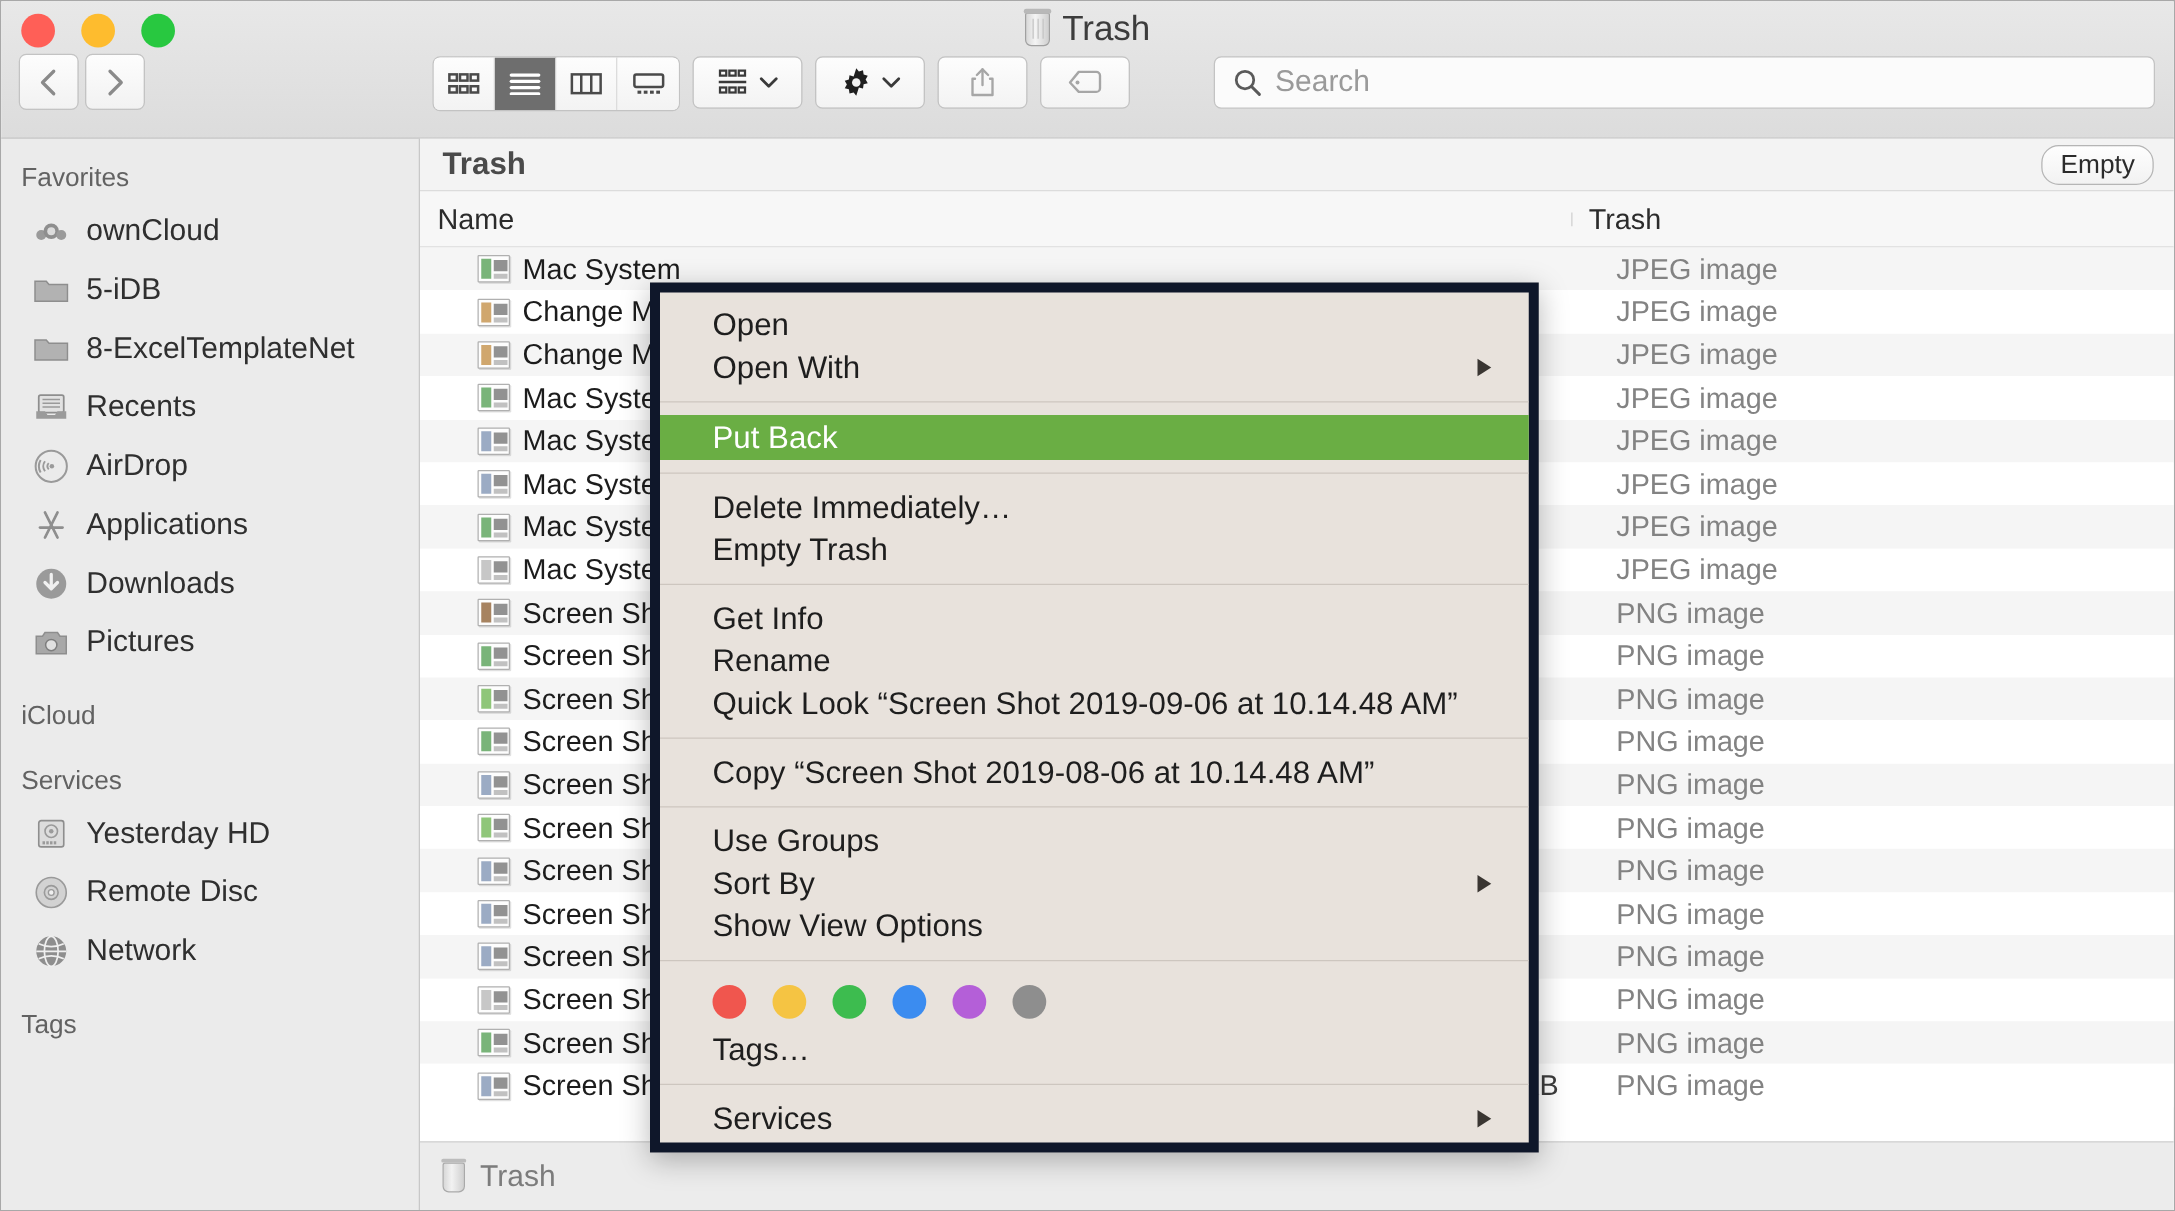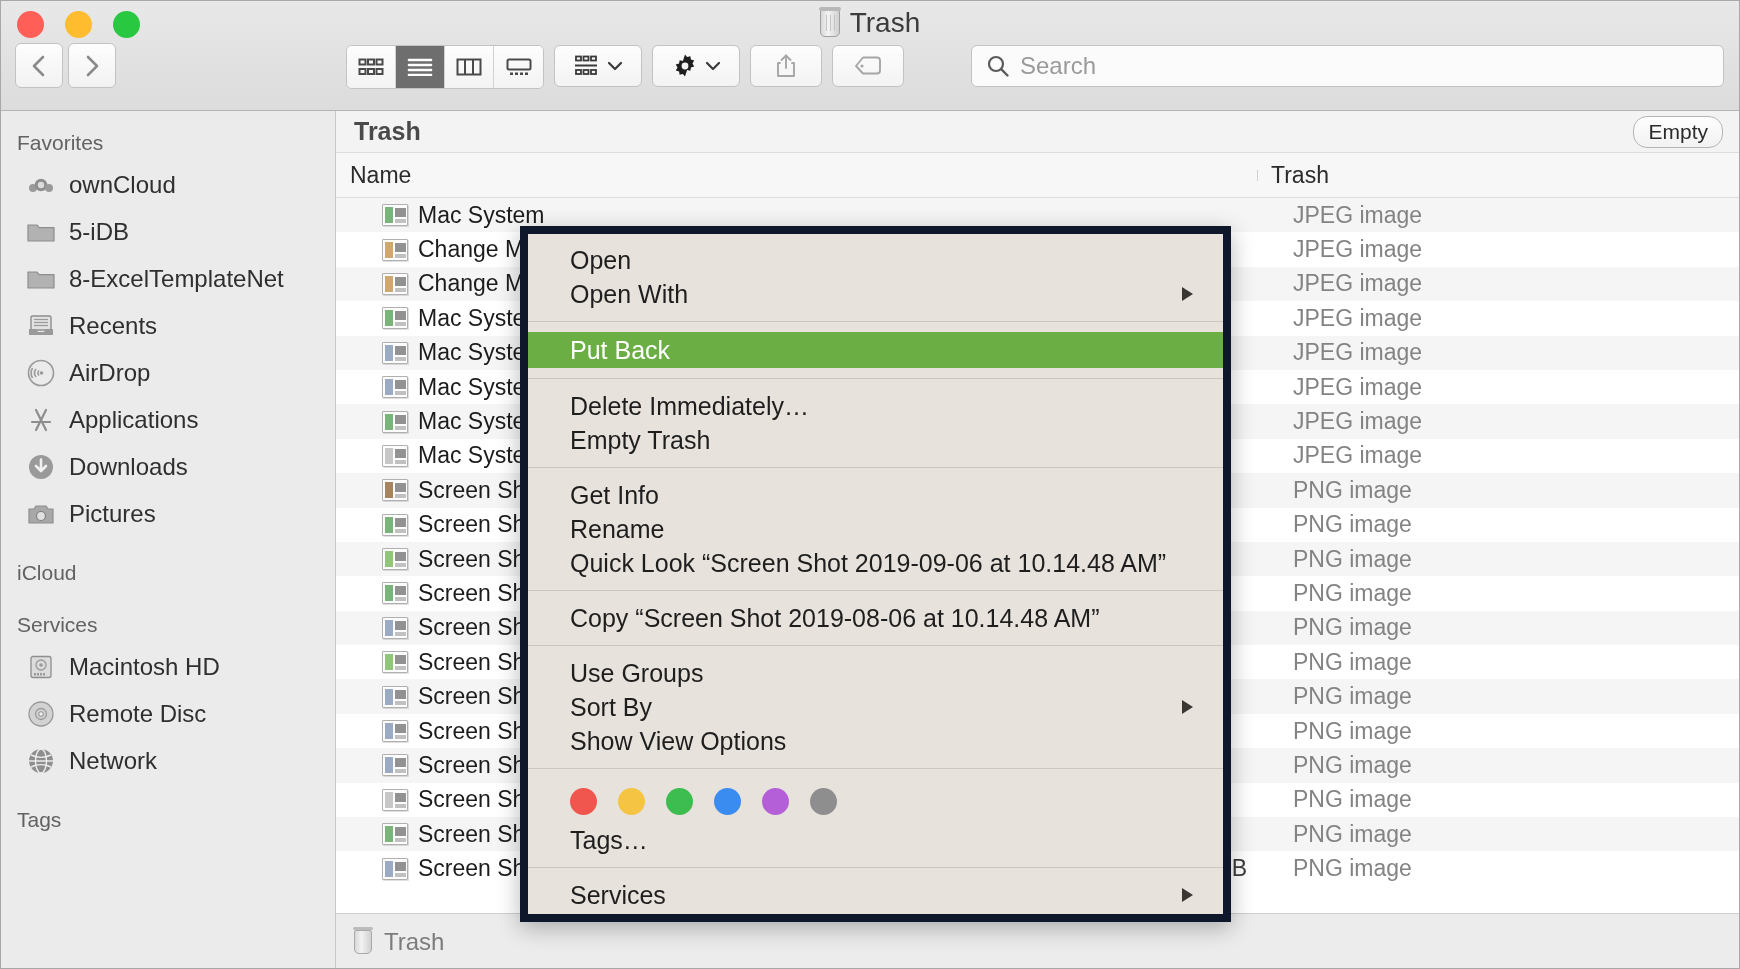--- a/index.html
+++ b/index.html
@@ -468,21 +468,21 @@
             <circle cx="14" cy="11" r="5" fill="none" stroke="#9a9a9a" stroke-width="1.3"></circle>
             <circle cx="14" cy="11" r="1.8" fill="#9a9a9a"></circle>
             <g fill="#9a9a9a">
                 <rect x="7" y="19" width="2" height="2.5"></rect>
                 <rect x="10" y="19" width="2" height="2.5"></rect>
                 <rect x="13" y="19" width="2" height="2.5"></rect>
                 <rect x="16" y="19" width="2" height="2.5"></rect>
               </g>
           </svg>
         </span>
-        <span class="sb-label">Macintosh HD</span>
+        <span class="sb-label">Yesterday HD</span>
       </div>
 
       <div class="sb-item">
         <span class="sb-icon">
           <svg width="28" height="28" viewBox="0 0 28 28">
             <circle cx="14" cy="14" r="12" fill="#d2d2d2" stroke="#9a9a9a" stroke-width="1.3"></circle>
             <circle cx="14" cy="14" r="5.5" fill="none" stroke="#9a9a9a" stroke-width="1.3"></circle>
             <circle cx="14" cy="14" r="2.3" fill="#f0f0f0" stroke="#9a9a9a" stroke-width="1.1"></circle>
           </svg>
         </span>

